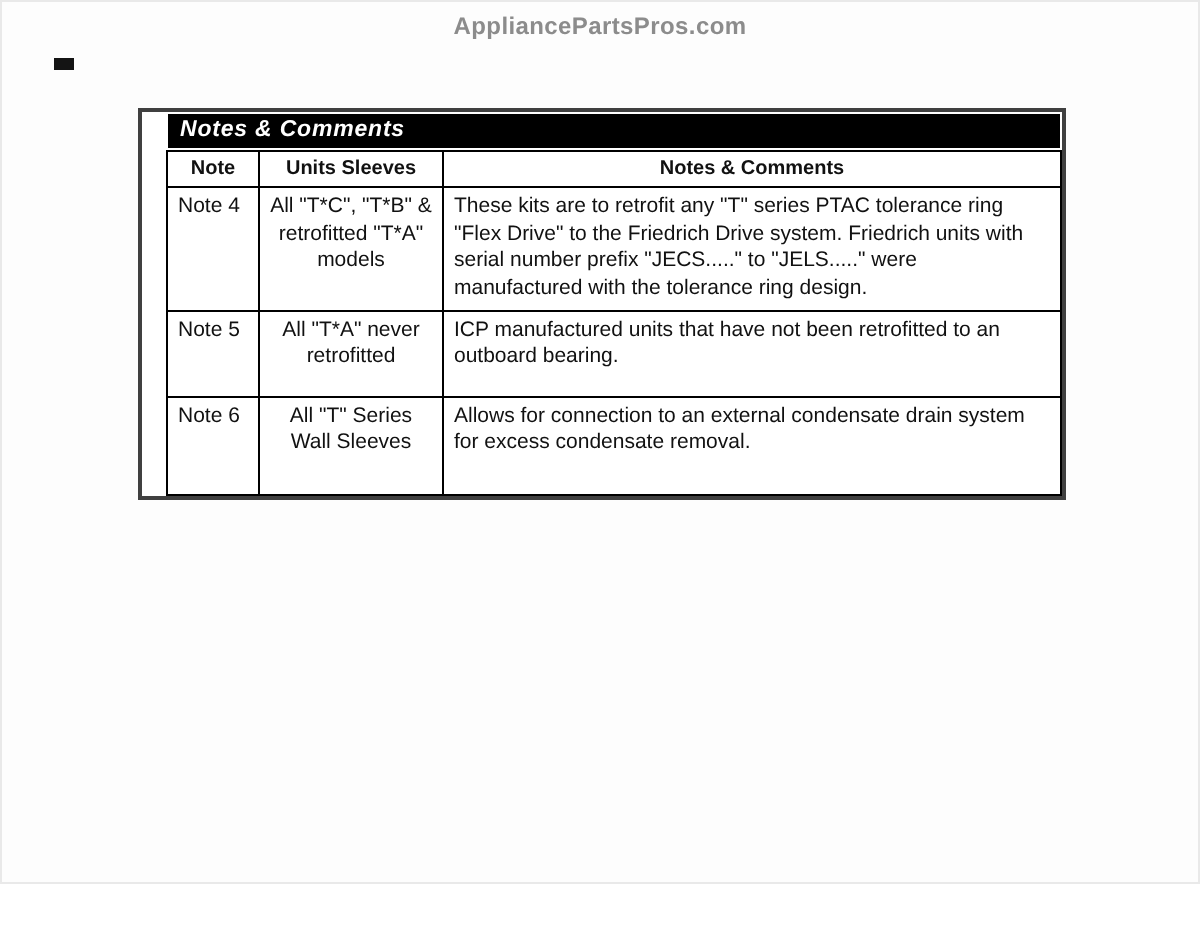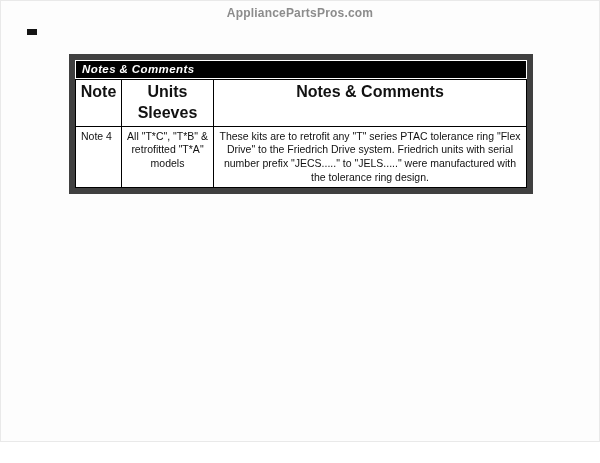--- a/index.html
+++ b/index.html
@@ -18,23 +18,24 @@
     font-size:12px;
     font-weight:bold;
     letter-spacing:.2px;
   }
   .scan-artifact{
     position:absolute;left:27px;top:29px;
     width:10px;height:6px;background:#141414;
   }
   .notes-wrapper{
     position:absolute;left:69px;top:54px;width:464px;
-    border:6px solid #404040;
+    border:2px solid #404040;
     background:#ffffff;
     box-sizing:border-box;
+    padding-left:12px;
   }
   .title-bar{
     margin:1px;
     background:#000;
     color:#fff;
     font-style:italic;
     font-weight:bold;
     font-size:11.5px;
     padding:2px 6px 3px 6px;
     letter-spacing:.4px;
@@ -47,31 +48,31 @@
     color:#111;
   }
   table.notes-table th,
   table.notes-table td{
     border:1px solid #000;
     padding:3px 5px;
     vertical-align:top;
     line-height:1.3;
   }
   table.notes-table th{
-    font-size:16px;
+    font-size:10px;
     font-weight:bold;
     text-align:center;
     padding:2px 4px;
   }
   col.c-note{width:46px;}
   col.c-units{width:92px;}
   col.c-comments{width:auto;}
   td.cell-note{}
   td.cell-units{text-align:center;}
-  td.cell-comments{text-align:center;}
+  td.cell-comments{text-align:left;}
   tr.data-row td{height:34px;}
   tr.row-0 td{height:48px;}
   tr.row-1 td{height:36px;}
   tr.row-2 td{height:42px;}
 </style>
 </head>
 <body>
 
 <div class="page">
 
@@ -95,18 +96,28 @@
           <th>Units Sleeves</th>
           <th>Notes &amp; Comments</th>
         </tr>
       </thead>
       <tbody>
         <tr class="data-row row-0">
           <td class="cell-note">Note 4</td>
           <td class="cell-units">All "T*C", "T*B" &amp; retrofitted "T*A" models</td>
           <td class="cell-comments">These kits are to retrofit any "T" series PTAC tolerance ring "Flex Drive" to the Friedrich Drive system. Friedrich units with serial number prefix "JECS....." to "JELS....." were manufactured with the tolerance ring design.</td>
         </tr>
+        <tr class="data-row row-1">
+          <td class="cell-note">Note 5</td>
+          <td class="cell-units">All "T*A" never retrofitted</td>
+          <td class="cell-comments">ICP manufactured units that have not been retrofitted to an outboard bearing.</td>
+        </tr>
+        <tr class="data-row row-2">
+          <td class="cell-note">Note 6</td>
+          <td class="cell-units">All "T" Series Wall Sleeves</td>
+          <td class="cell-comments">Allows for connection to an external condensate drain system for excess condensate removal.</td>
+        </tr>
       </tbody>
     </table>
 
   </div>
 
 </div>
 
 </body></html>

